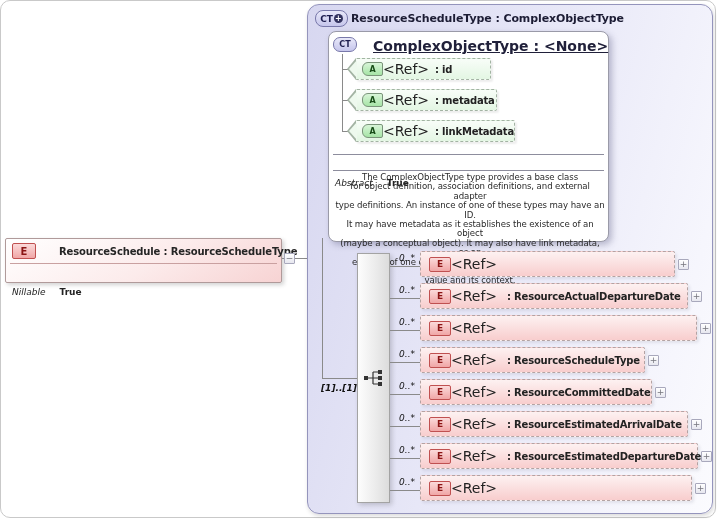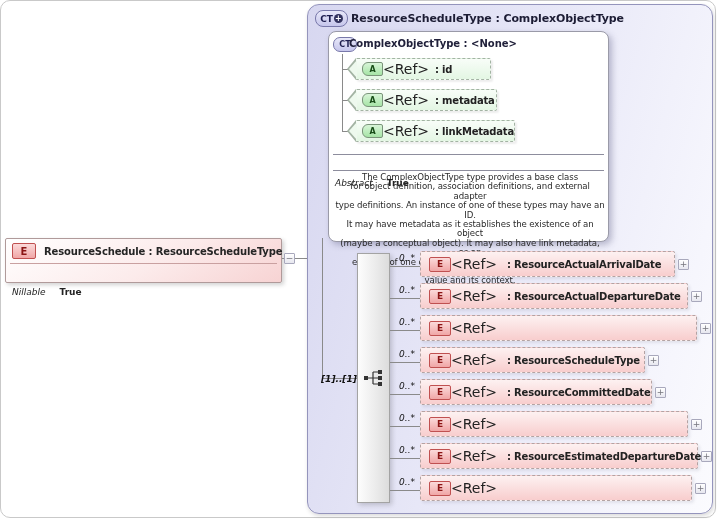--- a/index.html
+++ b/index.html
@@ -12,21 +12,21 @@
   .vline{position:absolute;width:1px;background:#8a8a8a;}
 
   
   .node{position:absolute;left:5px;top:238px;width:277px;height:45px;
     background:linear-gradient(150deg,#ffffff 0%,#fcebeb 55%,#f7d3d3 100%);
     border:1px solid #b09a9a;border-radius:2px;box-shadow:2px 2px 4px rgba(0,0,0,0.18);box-sizing:border-box;}
   .node-head{position:absolute;left:6px;top:4px;display:flex;align-items:center;}
   .badge-e{display:inline-flex;align-items:center;justify-content:center;flex:none;
     width:22px;height:14px;background:linear-gradient(180deg,#fbdada,#f0a6a6);
     border:1px solid #c05050;border-radius:2px;color:#8b1515;font-size:10px;font-weight:bold;}
-  .node-title{margin-left:8px;font-size:10px;font-weight:bold;color:#252525;letter-spacing:-0.15px;white-space:nowrap;}
+  .node-title{margin-left:23px;font-size:10px;font-weight:bold;color:#252525;letter-spacing:-0.15px;white-space:nowrap;}
   .node-div{position:absolute;left:4px;right:4px;top:24px;height:1px;background:#c9a0a0;}
   .prop-row{position:absolute;left:6px;top:28px;display:flex;align-items:baseline;}
   .prop-label{font-style:italic;font-size:9px;color:#222;}
   .prop-value{font-weight:bold;font-size:9px;color:#222;margin-left:14px;margin-top:20px;}
 
   
   .toggle{position:absolute;width:11px;height:11px;box-sizing:border-box;
     background:linear-gradient(180deg,#ffffff,#e7e7ef);border:1px solid #a8a8bc;border-radius:1px;
     color:#76767e;font-size:9px;line-height:8px;text-align:center;}
 
@@ -38,21 +38,21 @@
     background:linear-gradient(180deg,#e8e8f9,#c6c6ec);border:1px solid #7878aa;color:#1d1d4e;font-weight:bold;}
   .ct-badge.outer{left:7px;top:5px;width:31px;height:15px;border-radius:8px;font-size:9px;}
   .ct-badge.inner{left:4px;top:5px;width:22px;height:13px;border-radius:7px;font-size:8px;}
   .plus-circle{display:inline-flex;align-items:center;justify-content:center;width:9px;height:9px;
     margin-left:1px;background:#32325e;border-radius:50%;color:#ffffff;font-size:8px;line-height:8px;font-weight:bold;}
   .panel-title{position:absolute;left:43px;top:7px;font-size:11px;font-weight:bold;color:#1c1c34;letter-spacing:-0.1px;white-space:nowrap;}
 
   
   .white-box{position:absolute;left:20px;top:26px;width:281px;height:211px;box-sizing:border-box;
     background:#ffffff;border:1px solid #9a9aa8;border-radius:8px;box-shadow:3px 3px 6px rgba(80,80,120,0.35);}
-  .wb-title{position:absolute;left:20px;top:6px;font-size:10px;font-weight:bold;color:#20203a;white-space:nowrap;}
+  .wb-title{position:absolute;left:44px;top:6px;font-size:14px;font-weight:bold;color:#20203a;white-space:nowrap;text-decoration:underline;}
   .divider{position:absolute;height:1px;background:#8d8d9d;}
 
   
   .attr-box{position:absolute;height:22px;box-sizing:border-box;display:flex;align-items:center;padding-left:6px;
     background:linear-gradient(180deg,#f8fdf8,#e3f6e3);border:1px dashed #a3b3a3;border-radius:2px;
     box-shadow:2px 2px 2px rgba(0,0,0,0.07);}
   .attr-box::before{content:"";position:absolute;left:-9px;top:50%;transform:translateY(-50%);
     border-top:11px solid transparent;border-bottom:11px solid transparent;border-right:9px solid #a3b3a3;}
   .attr-box::after{content:"";position:absolute;left:-7px;top:50%;transform:translateY(-50%);
     border-top:9px solid transparent;border-bottom:9px solid transparent;border-right:8px solid #eef9ee;}
@@ -64,21 +64,21 @@
 
   .prop-row2{position:absolute;left:6px;top:126px;display:flex;align-items:flex-end;}
   .annotation{position:absolute;left:6px;top:141px;width:270px;font-size:8.6px;
     line-height:9.4px;color:#2a2a2a;white-space:pre-line;letter-spacing:-0.1px;text-align:center;}
 
   
   .seq-bar{position:absolute;left:357px;top:253px;width:33px;height:250px;box-sizing:border-box;
     background:linear-gradient(90deg,#fdfdfd 0%,#ececec 55%,#dcdcdc 100%);
     border:1px solid #a3a3a3;box-shadow:2px 2px 5px rgba(0,0,0,0.18);
     display:flex;align-items:center;justify-content:center;}
-  .mg-label{position:absolute;left:321px;top:374px;width:34px;font-style:italic;font-weight:bold;
+  .mg-label{position:absolute;left:321px;top:383px;width:34px;font-style:italic;font-weight:bold;
     font-size:9px;color:#101010;white-space:nowrap;}
 
   
   .el-box{position:absolute;height:26px;box-sizing:border-box;display:flex;align-items:center;padding-left:8px;
     background:linear-gradient(180deg,#fdf1f1 0%,#f8cdcd 100%);border:1px dashed #b3a3a3;border-radius:2px;
     box-shadow:2px 2px 3px rgba(60,60,90,0.10);}
   .el-box .badge-e{width:20px;height:13px;font-size:9px;}
   .el-box .ref{width:56px;}
   .card-label{position:absolute;width:26px;font-style:italic;font-size:9px;color:#101010;text-align:right;}
   .expand{right:-15px;top:7px;}
@@ -164,21 +164,20 @@
       <rect x="15" y="7" width="4" height="4" fill="#333333"></rect>
       <rect x="15" y="13" width="4" height="4" fill="#333333"></rect>
     </svg>
   </div>
 
   <div class="hline" style="left:390px;top:266px;width:30px;"></div>
   <div class="card-label" style="left:389px;top:253px;">0..*</div>
   <div class="el-box" style="left:420px;top:251px;width:255px;">
     <span class="badge-e">E</span>
     <span class="ref">&lt;Ref&gt;</span>
-    <span class="iname">: ResourceActualArrivalDate</span>
     <span class="toggle expand">+</span>
   </div>
 
   <div class="hline" style="left:390px;top:298px;width:30px;"></div>
   <div class="card-label" style="left:389px;top:285px;">0..*</div>
   <div class="el-box" style="left:420px;top:283px;width:268px;">
     <span class="badge-e">E</span>
     <span class="ref">&lt;Ref&gt;</span>
     <span class="iname">: ResourceActualDepartureDate</span>
     <span class="toggle expand">+</span>
@@ -208,20 +207,21 @@
     <span class="ref">&lt;Ref&gt;</span>
     <span class="iname">: ResourceCommittedDate</span>
     <span class="toggle expand">+</span>
   </div>
 
   <div class="hline" style="left:390px;top:426px;width:30px;"></div>
   <div class="card-label" style="left:389px;top:413px;">0..*</div>
   <div class="el-box" style="left:420px;top:411px;width:268px;">
     <span class="badge-e">E</span>
     <span class="ref">&lt;Ref&gt;</span>
+    <span class="iname">: ResourceEstimatedArrivalDate</span>
     <span class="toggle expand">+</span>
   </div>
 
   <div class="hline" style="left:390px;top:458px;width:30px;"></div>
   <div class="card-label" style="left:389px;top:445px;">0..*</div>
   <div class="el-box" style="left:420px;top:443px;width:278px;">
     <span class="badge-e">E</span>
     <span class="ref">&lt;Ref&gt;</span>
     <span class="iname">: ResourceEstimatedDepartureDate</span>
     <span class="toggle expand">+</span>

